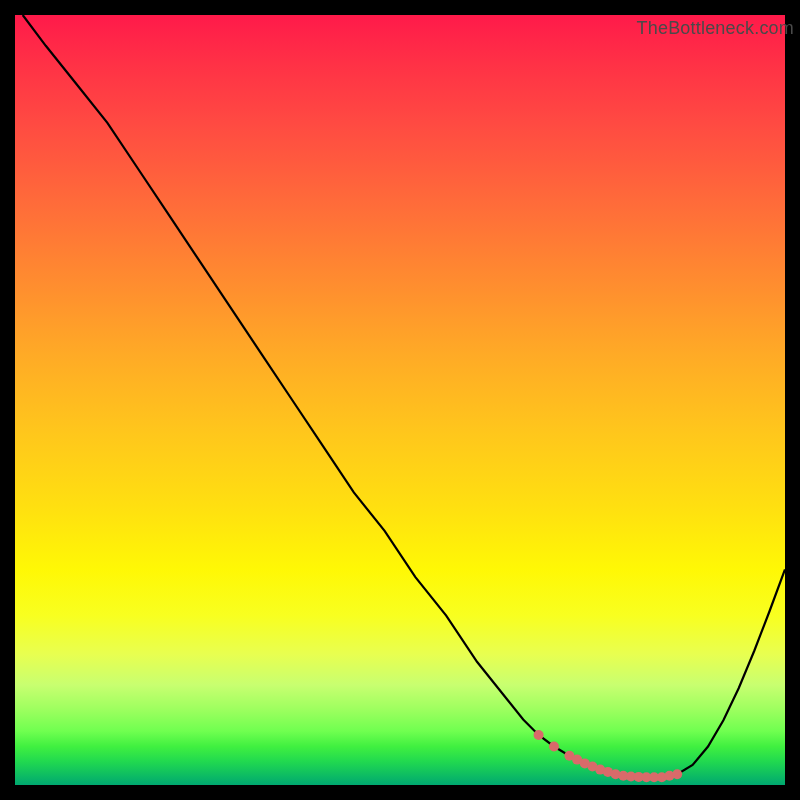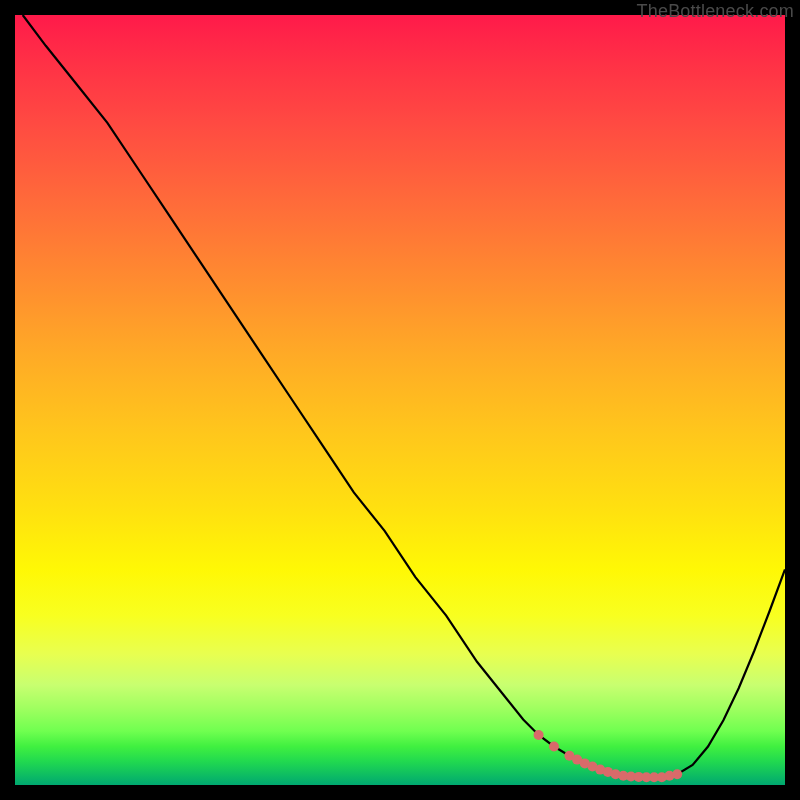--- a/index.html
+++ b/index.html
@@ -53,21 +53,21 @@
   }
   .curve-svg {
     position: absolute;
     left: 0;
     top: 0;
     width: 100%;
     height: 100%;
   }
   .watermark {
     position: absolute;
-    top: 1px;
+    top: 18px;
     right: 6px;
     font-family: Arial, Helvetica, sans-serif;
     font-size: 18px;
     color: #4a4a4a;
     letter-spacing: 0.2px;
     font-weight: 500;
   }
 </style>
 </head>
 <body>

